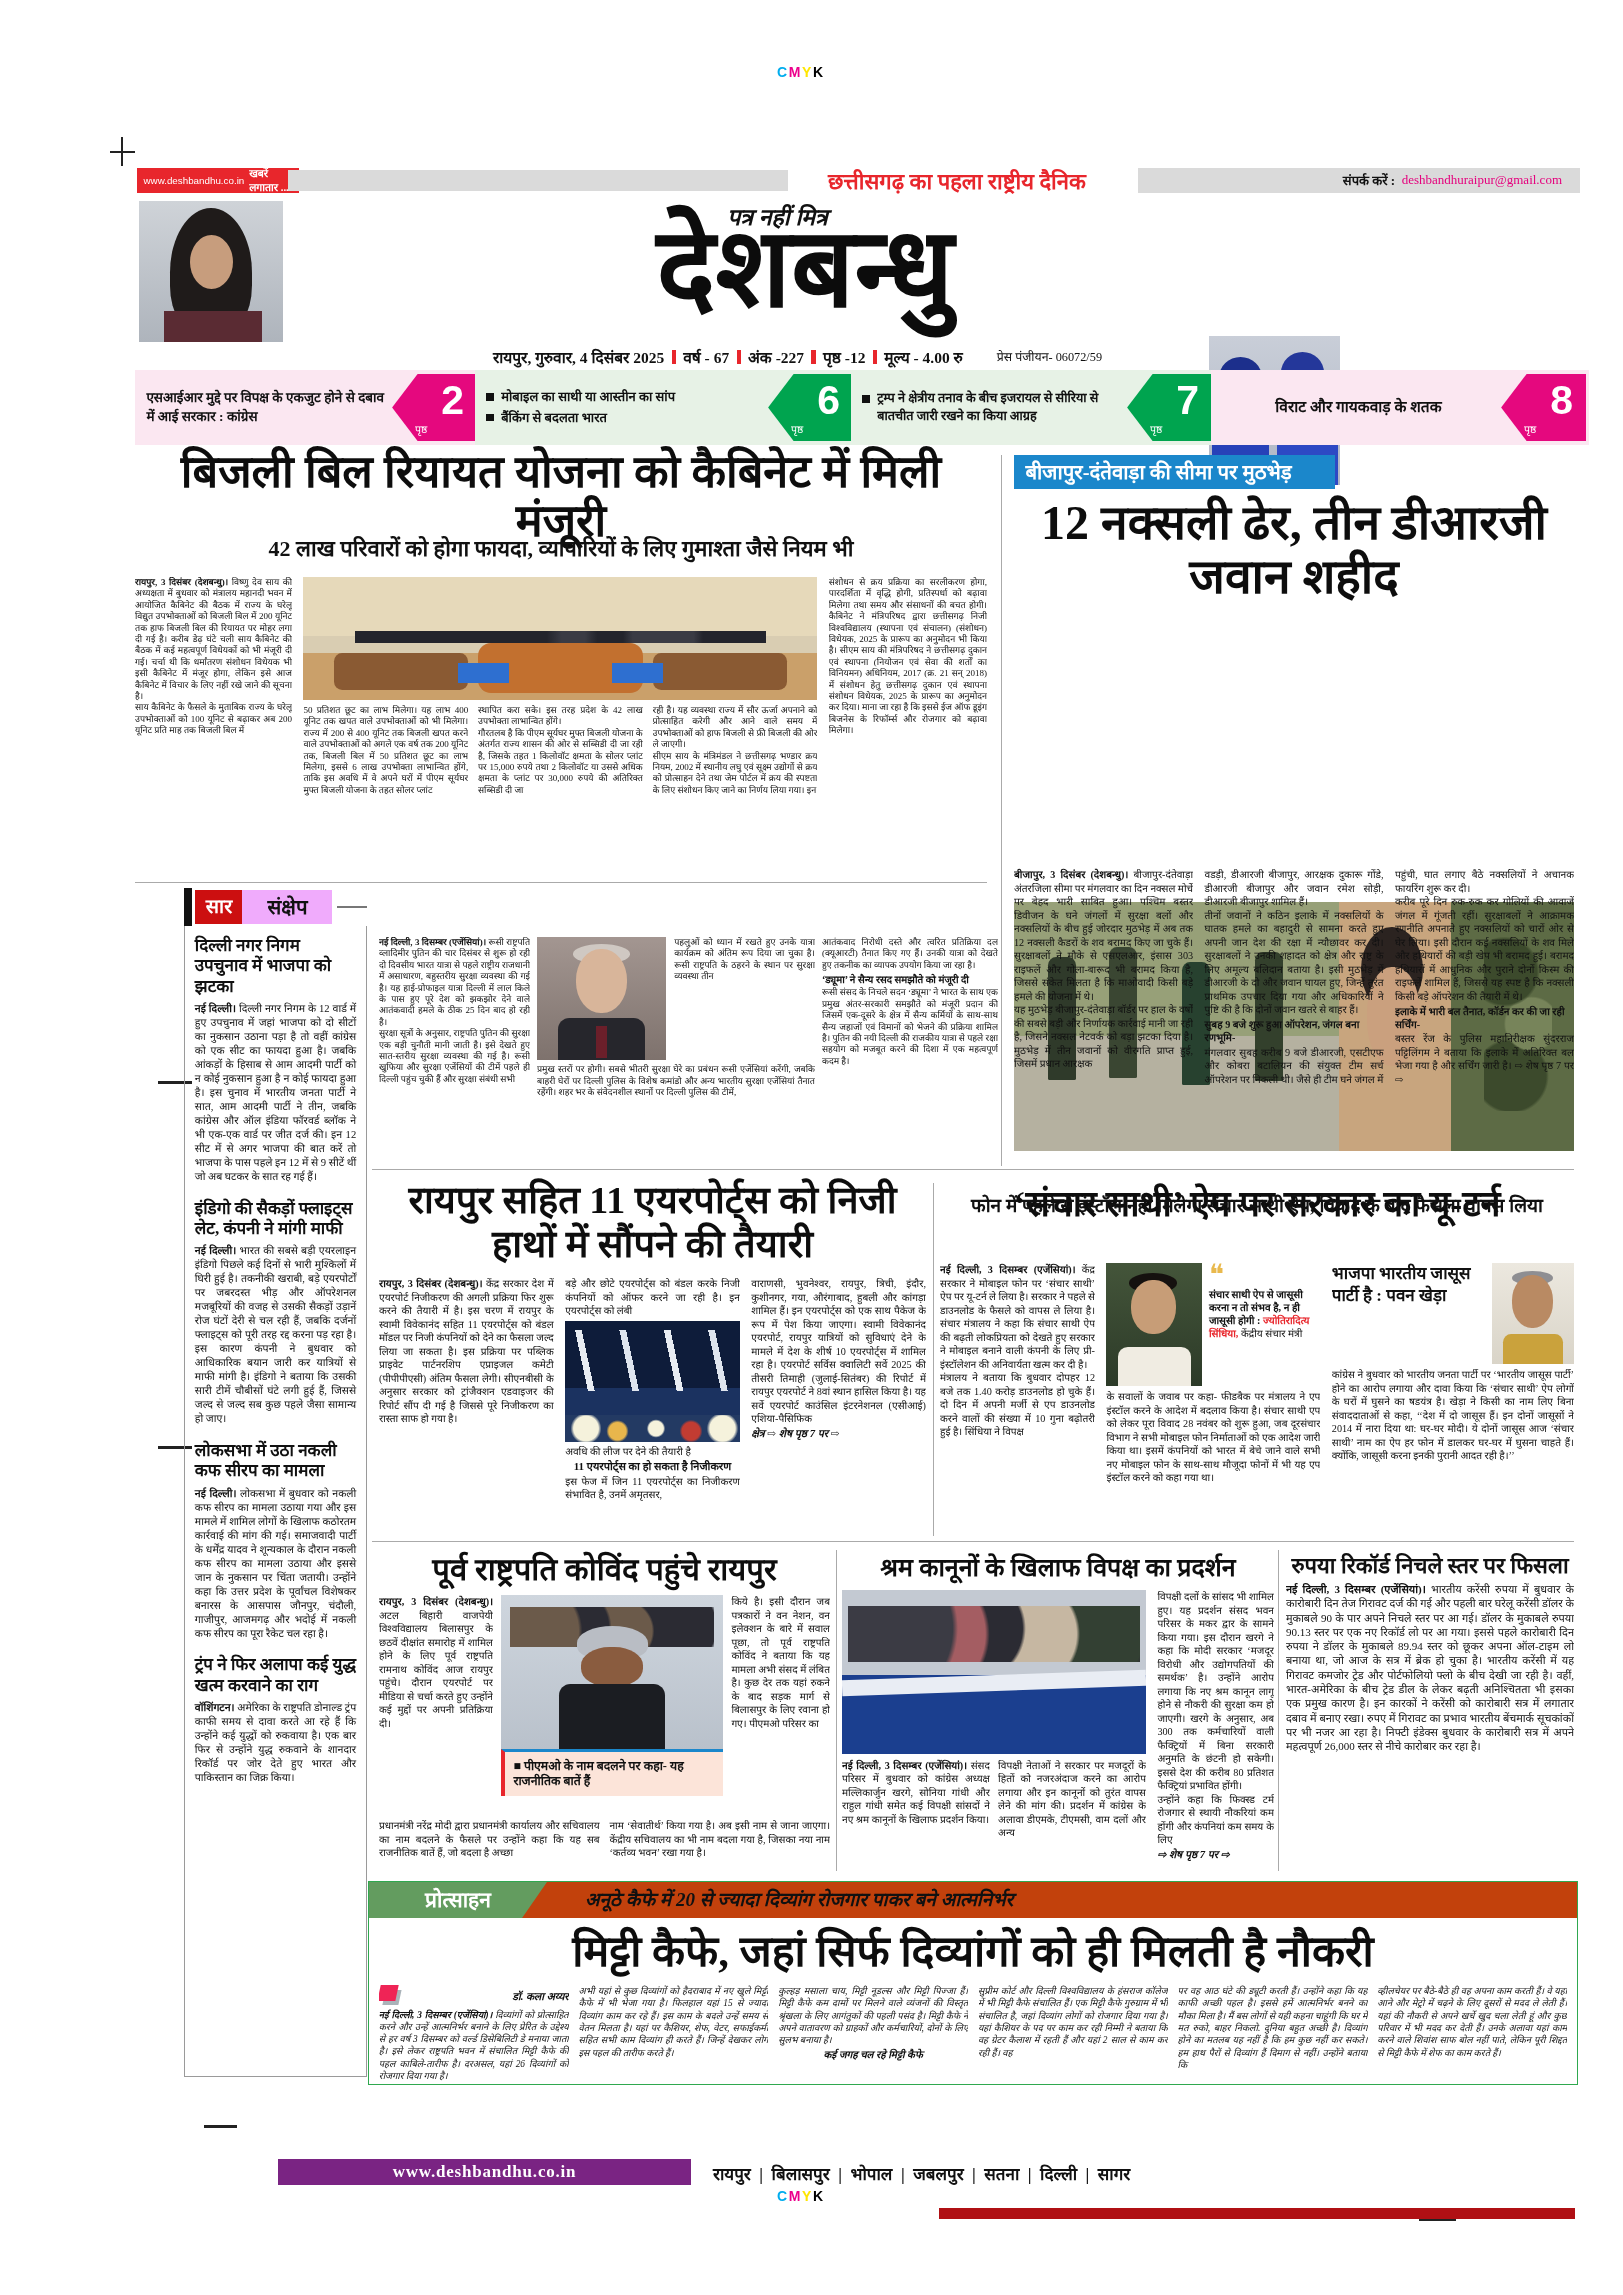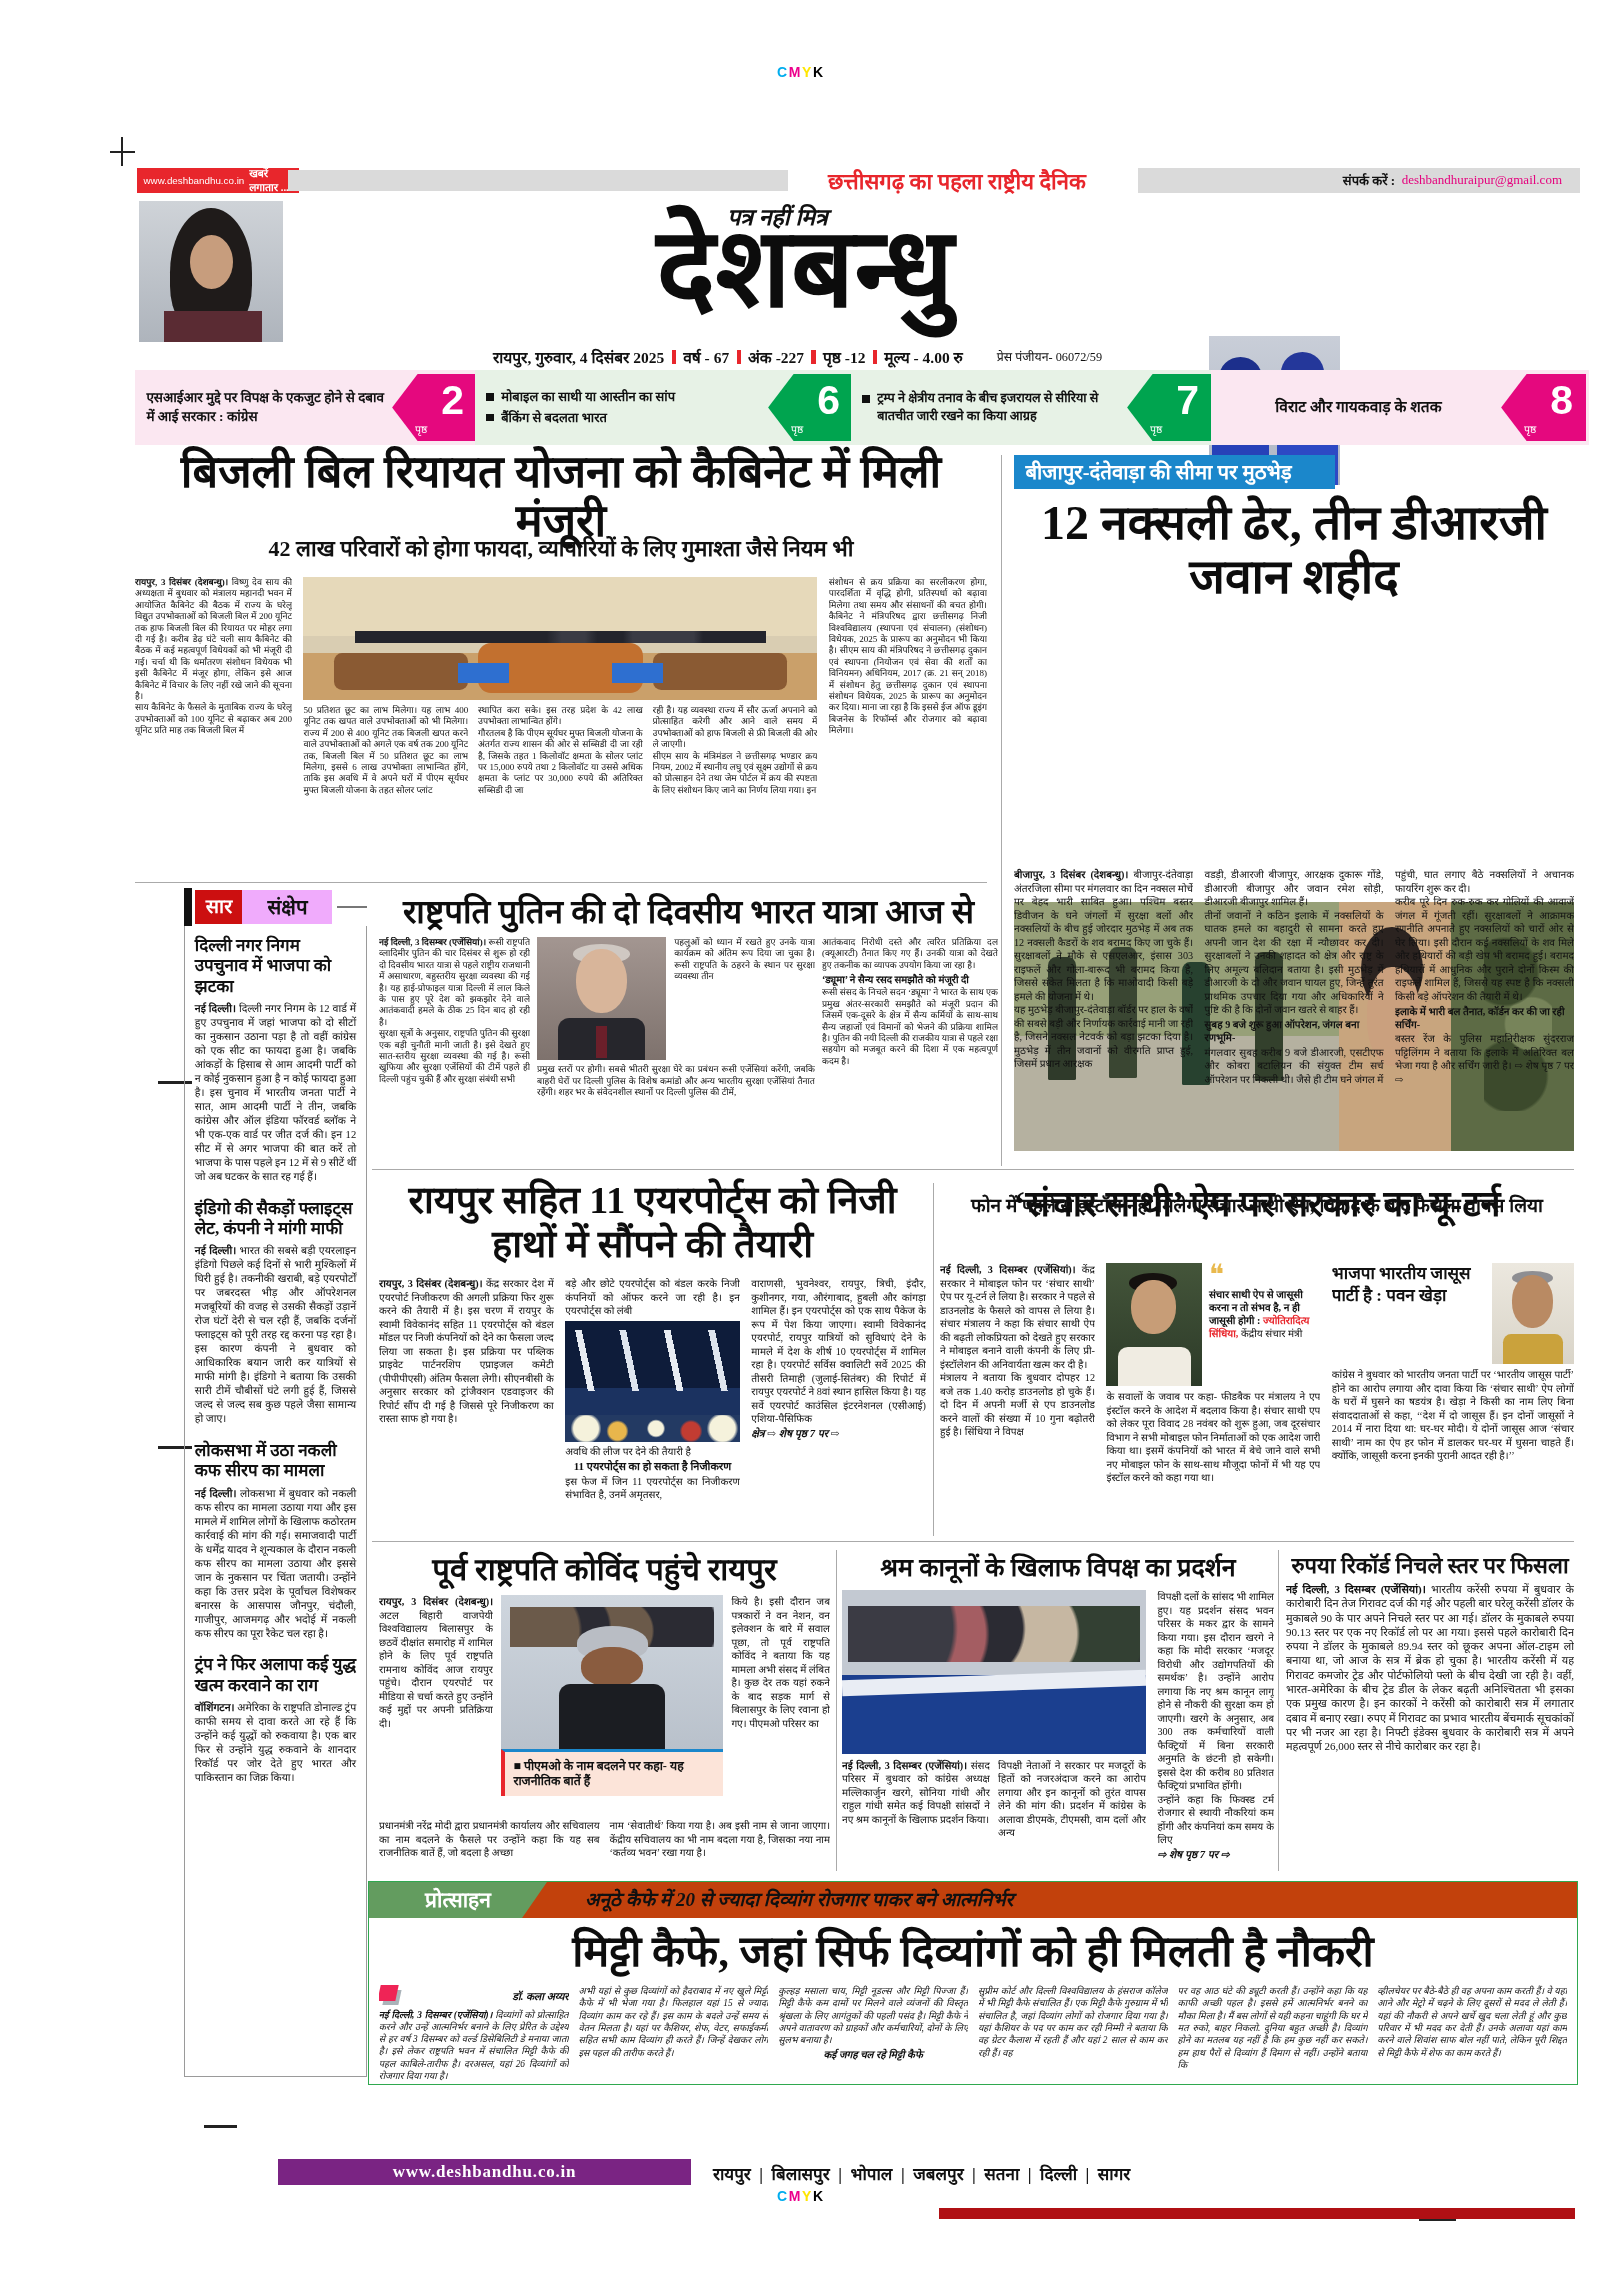--- a/index.html
+++ b/index.html
@@ -310,21 +310,20 @@
         <div class="brief-head">लोकसभा में उठा नकली कफ सीरप का मामला</div>
         <p class="brief-body"><span class="b">नई दिल्ली।</span> <span>लोकसभा में बुधवार को नकली कफ सीरप का मामला उठाया गया और इस मामले में शामिल लोगों के खिलाफ कठोरतम कार्रवाई की मांग की गई। समाजवादी पार्टी के धर्मेंद्र यादव ने शून्यकाल के दौरान नकली कफ सीरप का मामला उठाया और इससे जान के नुकसान पर चिंता जतायी। उन्होंने कहा कि उत्तर प्रदेश के पूर्वांचल विशेषकर बनारस के आसपास जौनपुर, चंदौली, गाजीपुर, आजमगढ़ और भदोई में नकली कफ सीरप का पूरा रैकेट चल रहा है।</span></p>
       </div>
       <div>
         <div class="brief-head">ट्रंप ने फिर अलापा कई युद्ध खत्म करवाने का राग</div>
         <p class="brief-body"><span class="b">वॉशिंगटन।</span> <span>अमेरिका के राष्ट्रपति डोनाल्ड ट्रंप काफी समय से दावा करते आ रहे हैं कि उन्होंने कई युद्धों को रुकवाया है। एक बार फिर से उन्होंने युद्ध रुकवाने के शानदार रिकॉर्ड पर जोर देते हुए भारत और पाकिस्तान का जिक्र किया।</span></p>
       </div>
     </div>
   </div>
 
-  <div class="abs hl ctr" style="left:379px;top:888px;width:619px;font-size:33px;">राष्ट्रपति पुतिन की दो दिवसीय भारत यात्रा आज से</div>
   <div class="abs" style="left:379px;top:937px;width:619px;height:226px;display:flex;gap:7px;">
     <div class="col" style="width:151px;">
       <p class="bt"><span class="b">नई दिल्ली, 3 दिसम्बर (एजेंसियां)।</span> <span>रूसी राष्ट्रपति व्लादिमीर पुतिन की चार दिसंबर से शुरू हो रही दो दिवसीय भारत यात्रा से पहले राष्ट्रीय राजधानी में असाधारण, बहुस्तरीय सुरक्षा व्यवस्था की गई है। यह हाई-प्रोफाइल यात्रा दिल्ली में लाल किले के पास हुए पूरे देश को झकझोर देने वाले आतंकवादी हमले के ठीक 25 दिन बाद हो रही है।
 सुरक्षा सूत्रों के अनुसार, राष्ट्रपति पुतिन की सुरक्षा एक बड़ी चुनौती मानी जाती है। इसे देखते हुए सात-स्तरीय सुरक्षा व्यवस्था की गई है। रूसी खुफिया और सुरक्षा एजेंसियों की टीमें पहले ही दिल्ली पहुंच चुकी हैं और सुरक्षा संबंधी सभी</span></p>
     </div>
     <div class="col" style="width:278px;">
       <div style="display:flex;gap:8.2px;">
         <div class="photo ph-putin" style="width:129px;height:123px;flex:none;">
           <div class="s2"></div>
           <div class="s1"></div>

